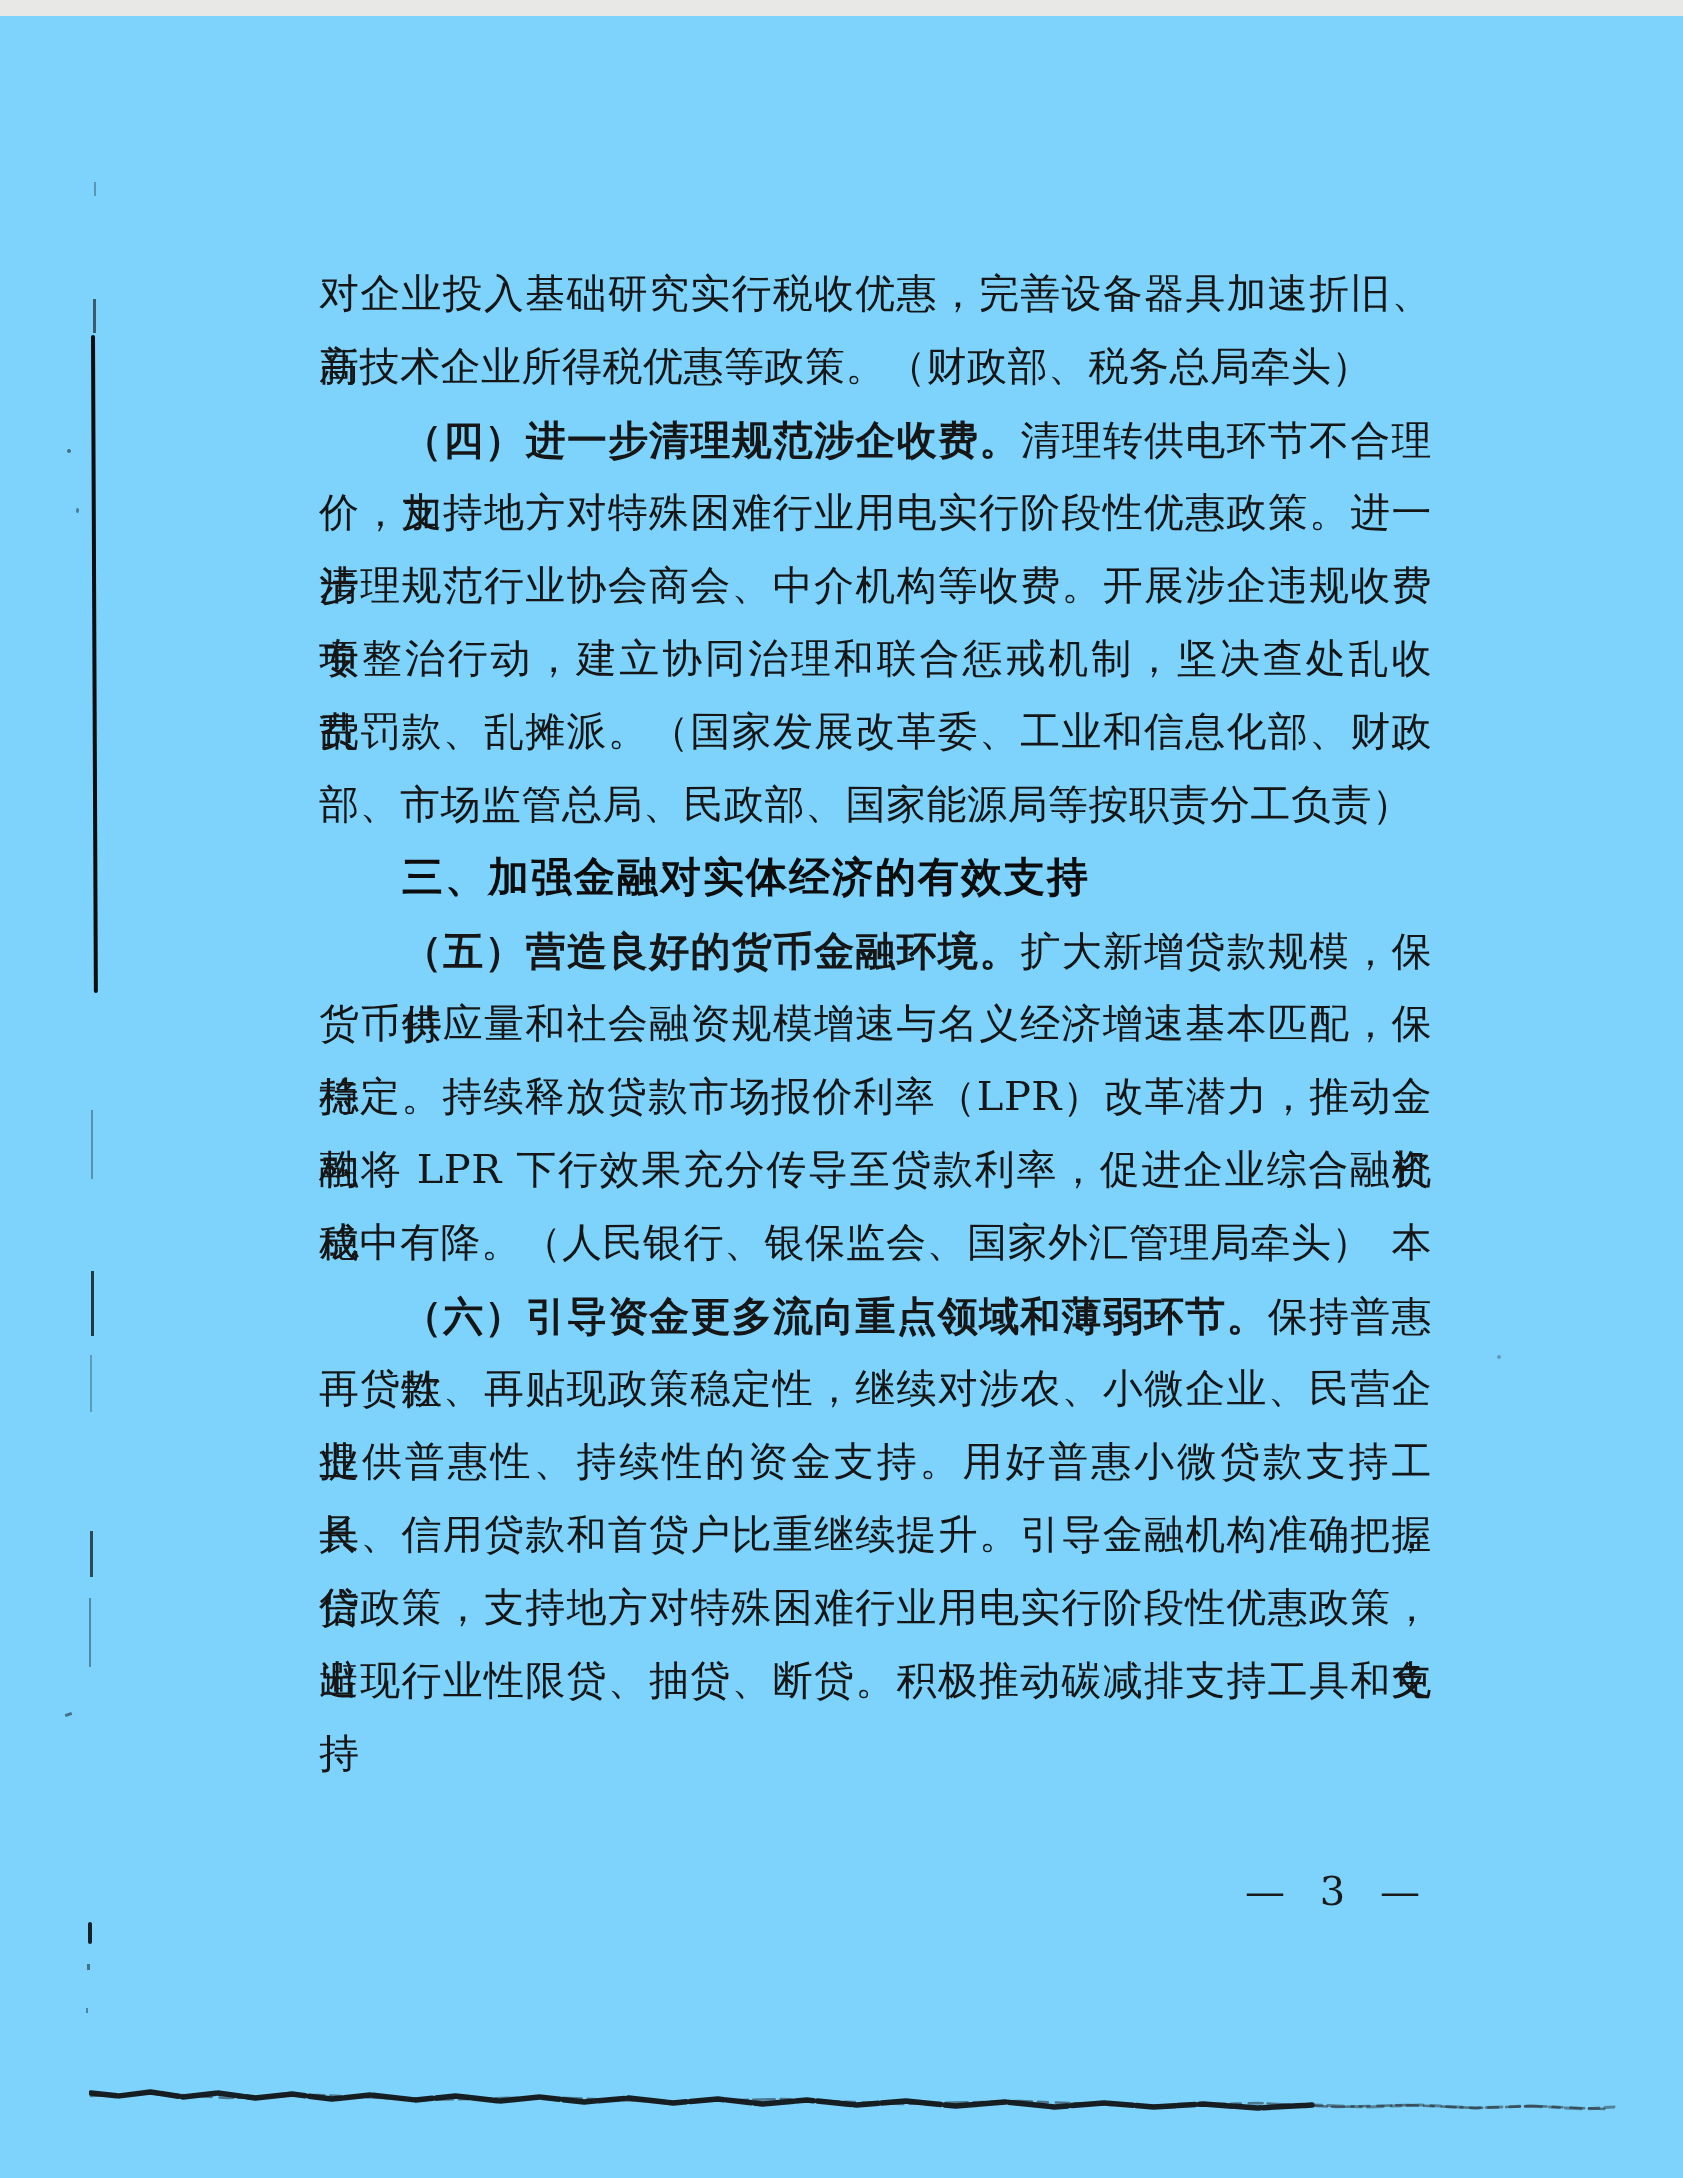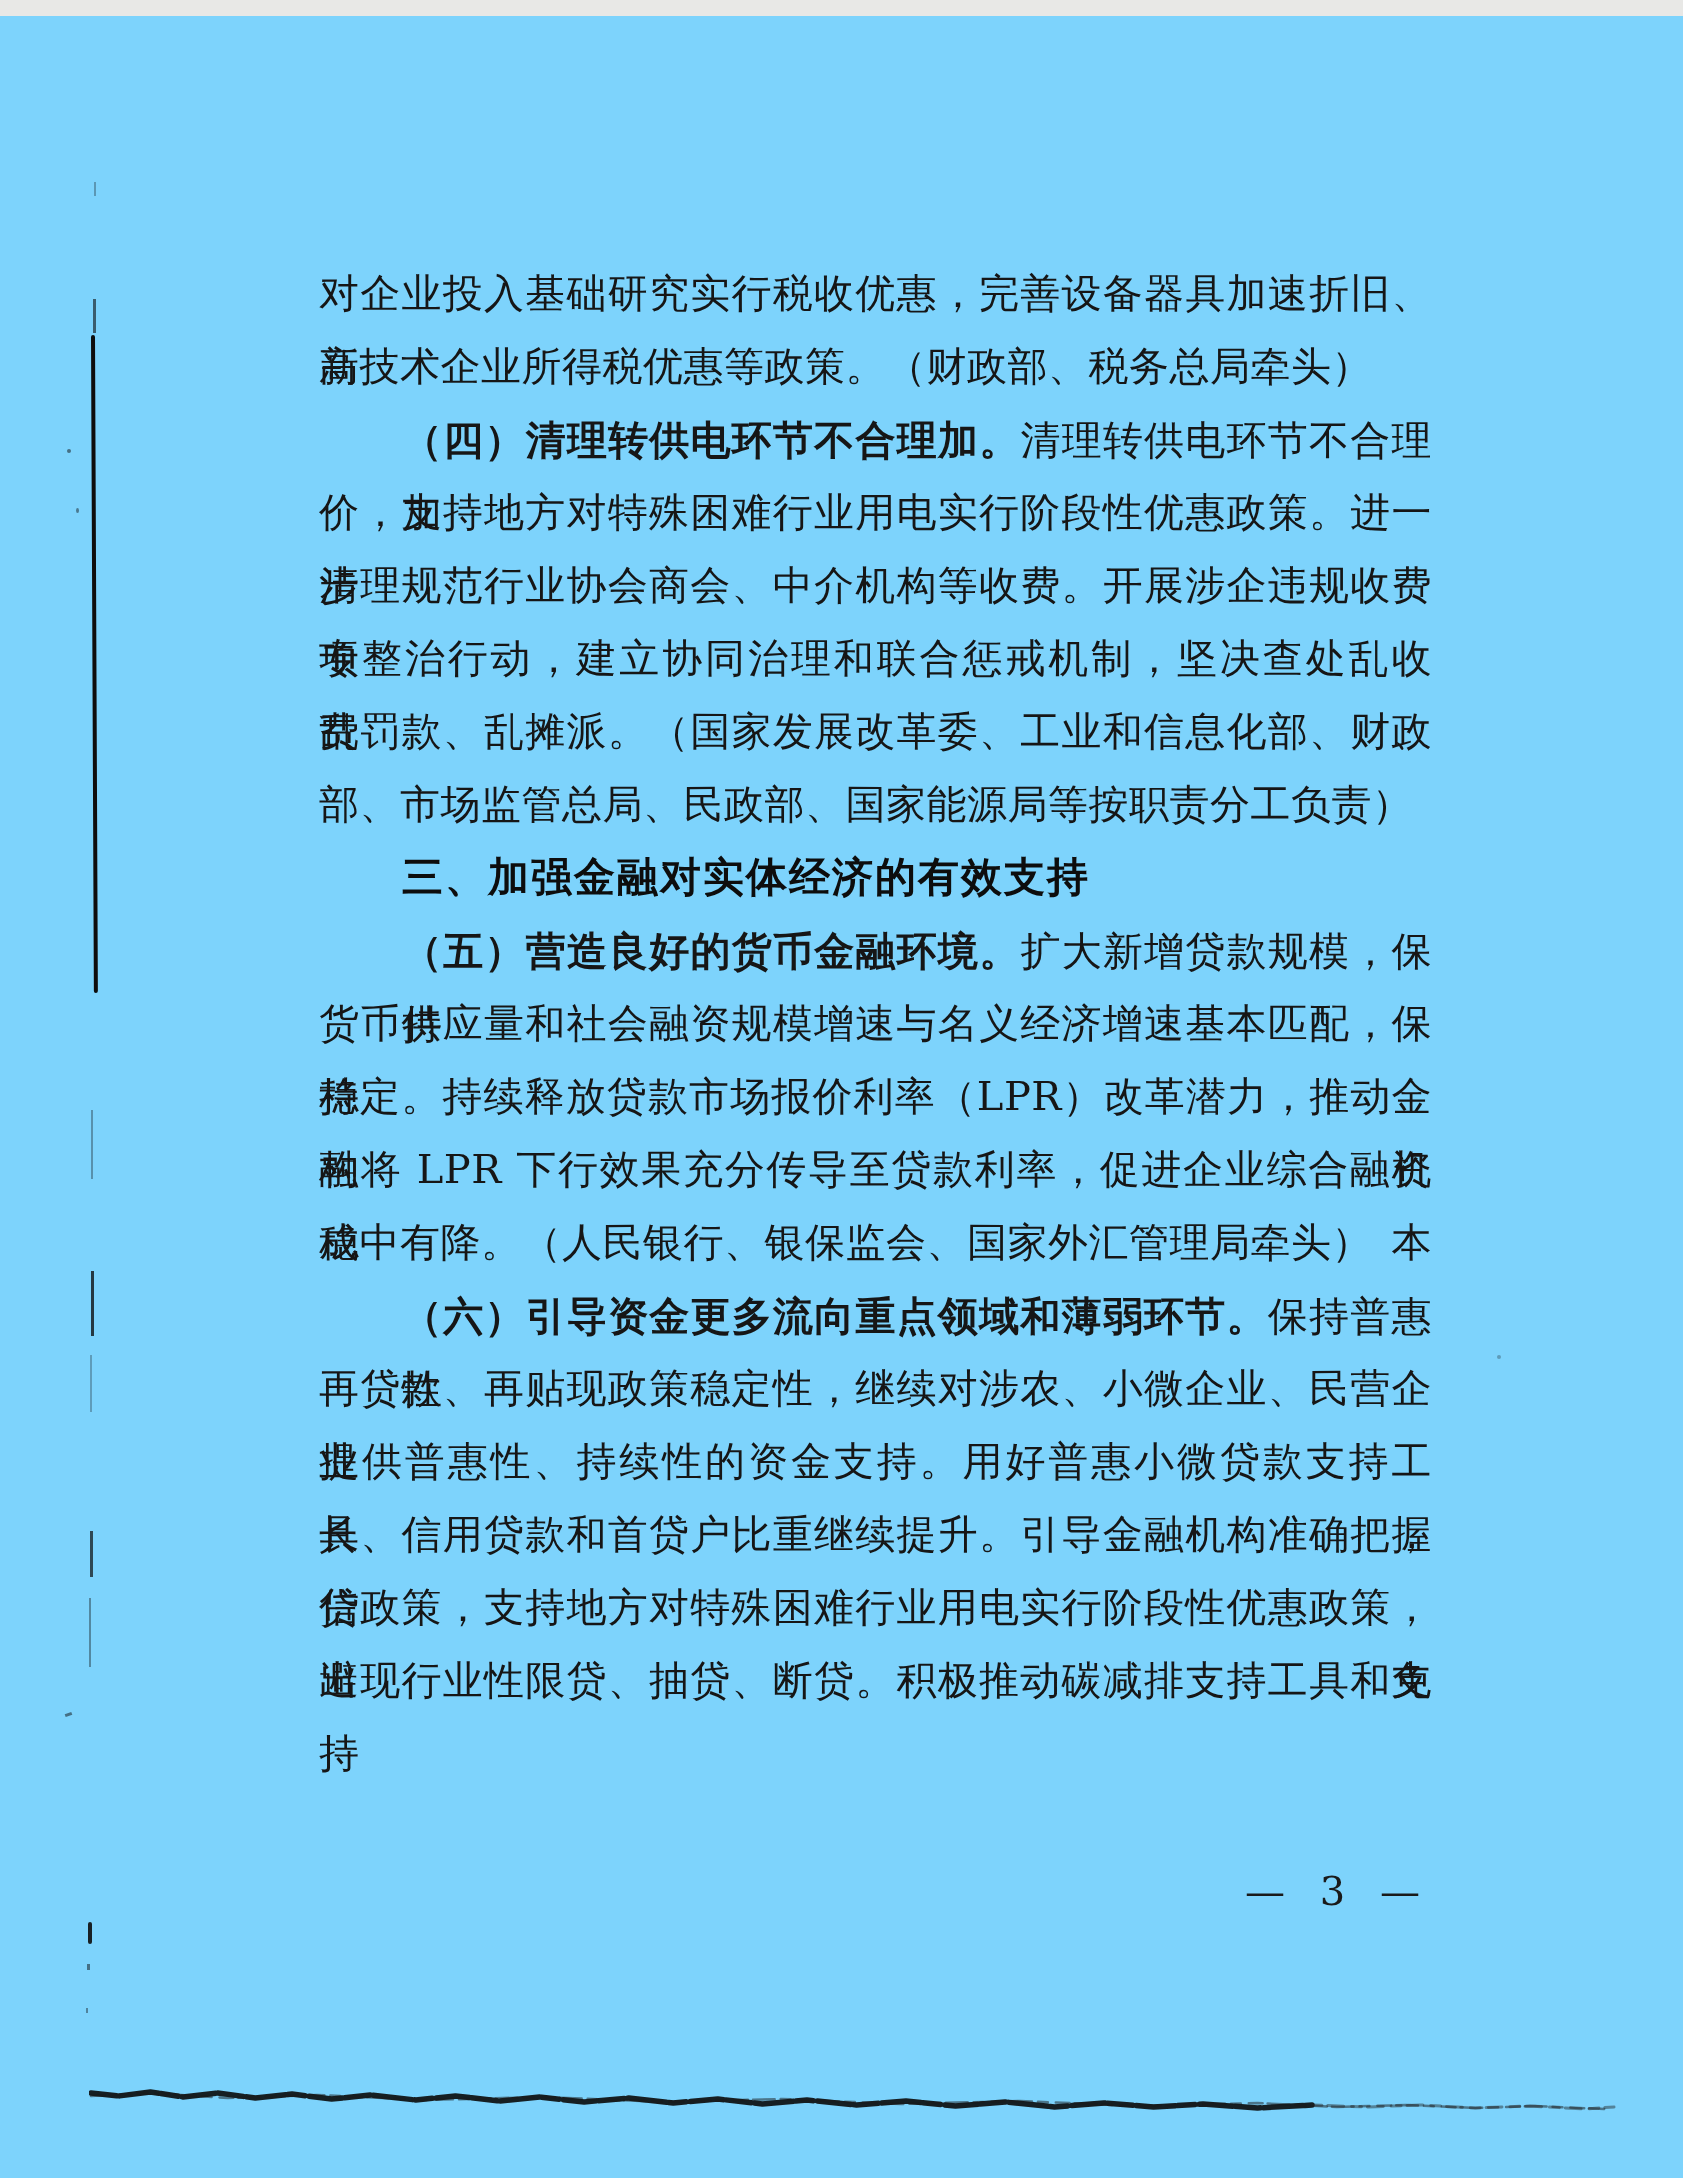--- a/index.html
+++ b/index.html
@@ -62,21 +62,21 @@
   .a-bottom-scratch{position:absolute;left:89px;top:2067px;width:1530px;height:30px;}
 </style>
 </head>
 <body>
 
 <div class="page">
 
   <div class="textblock">
     <div class="line fill">对企业投入基础研究实行税收优惠，完善设备器具加速折旧、高</div>
     <div class="line end">新技术企业所得税优惠等政策。（财政部、税务总局牵头）</div>
-    <div class="line fill indent"><b>（四）清理转供电环节不合理加。</b><span>清理转供电环节不合理加</span></div>
+    <div class="line fill indent"><b>（四）进一步清理规范涉企收费。</b><span>清理转供电环节不合理加</span></div>
     <div class="line fill">价，支持地方对特殊困难行业用电实行阶段性优惠政策。进一步</div>
     <div class="line fill">清理规范行业协会商会、中介机构等收费。开展涉企违规收费专</div>
     <div class="line fill">项整治行动，建立协同治理和联合惩戒机制，坚决查处乱收费、</div>
     <div class="line fill">乱罚款、乱摊派。（国家发展改革委、工业和信息化部、财政</div>
     <div class="line end">部、市场监管总局、民政部、国家能源局等按职责分工负责）</div>
     <div class="line heading">三、加强金融对实体经济的有效支持</div>
     <div class="line fill indent"><b>（五）营造良好的货币金融环境。</b><span>扩大新增贷款规模，保持</span></div>
     <div class="line fill">货币供应量和社会融资规模增速与名义经济增速基本匹配，保持</div>
     <div class="line fill">稳定。持续释放贷款市场报价利率（LPR）改革潜力，推动金融机</div>
     <div class="line fill">构将 LPR 下行效果充分传导至贷款利率，促进企业综合融资成本</div>

